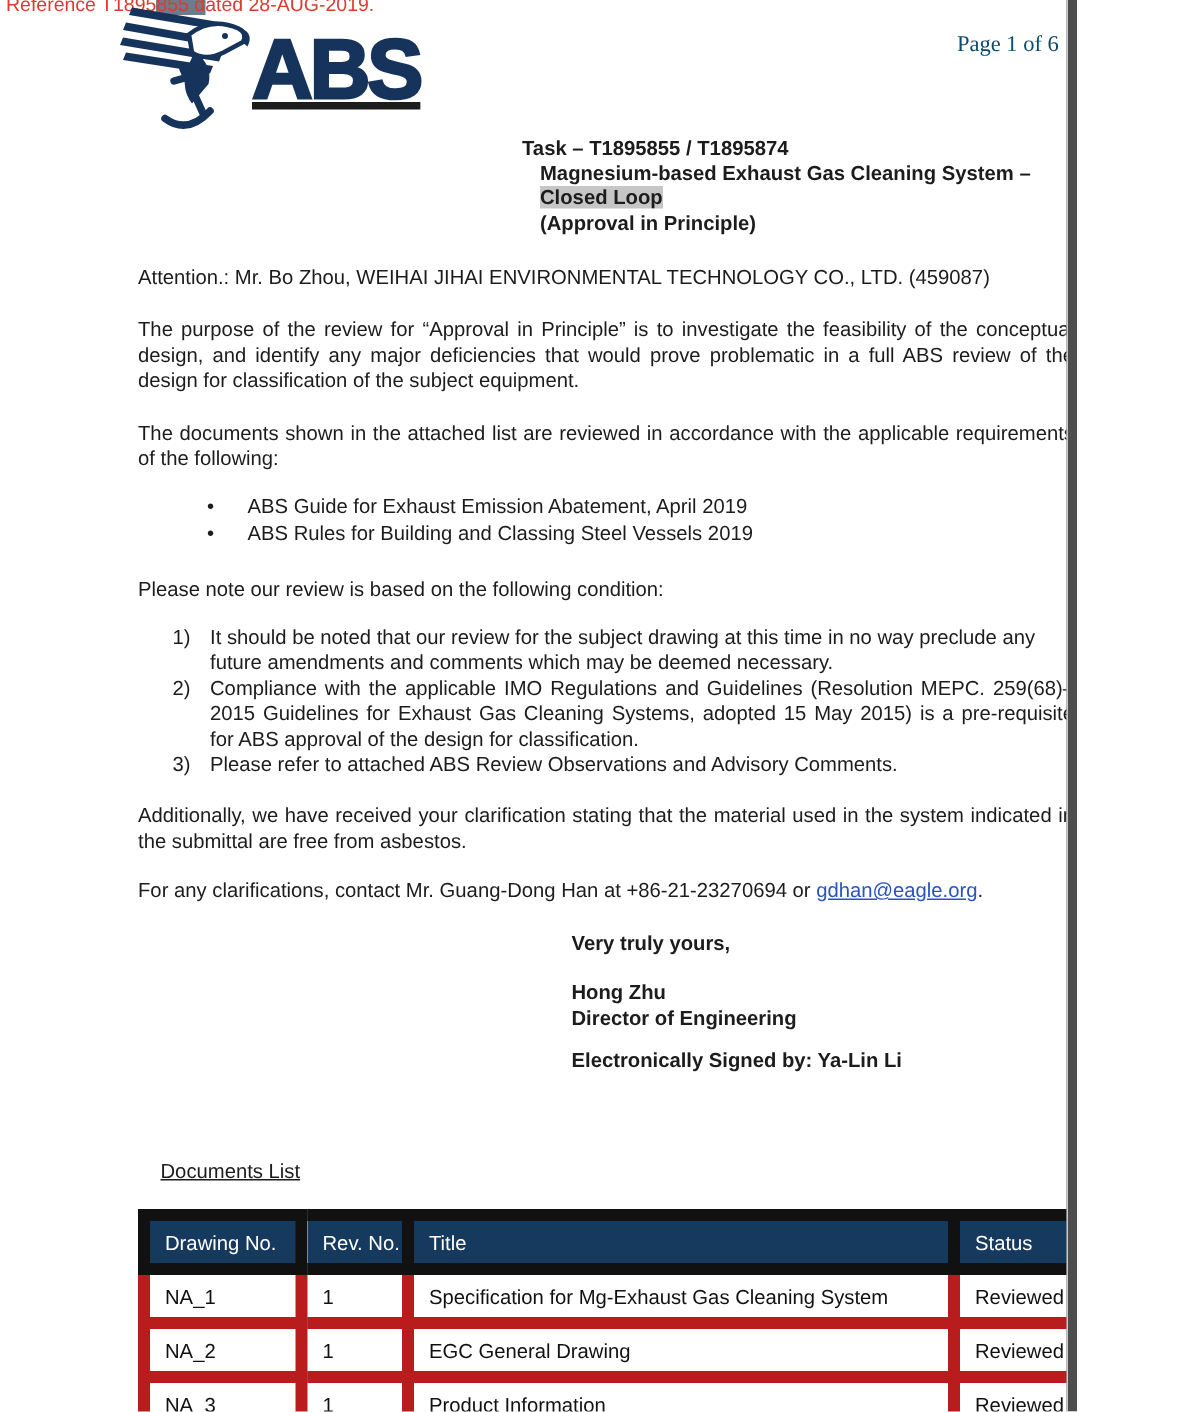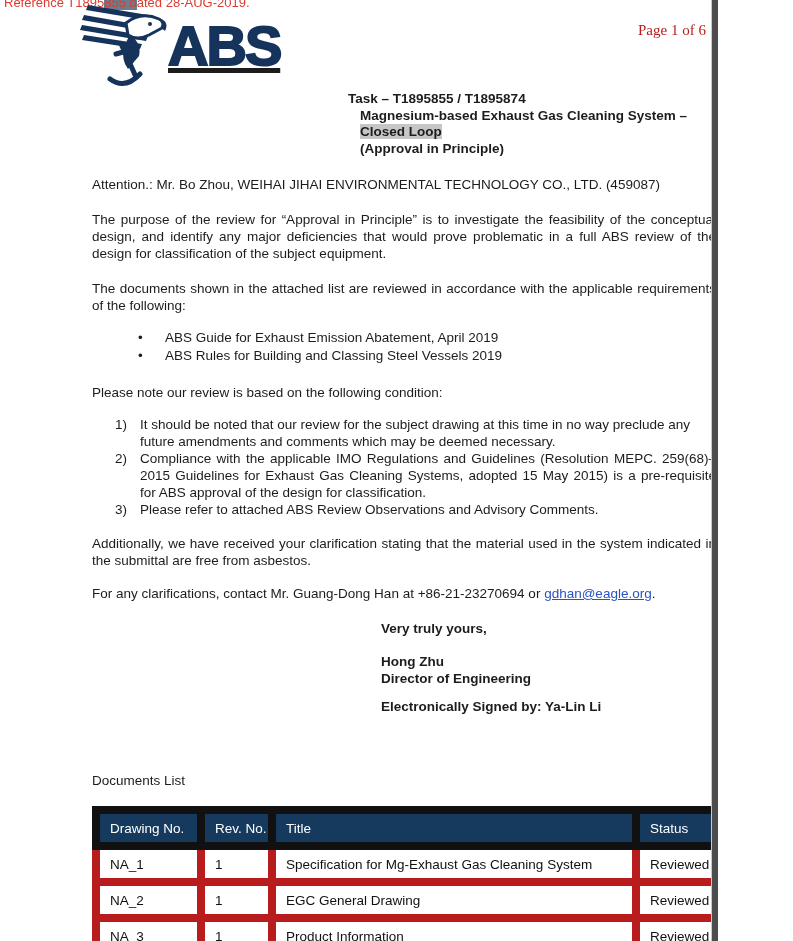--- a/index.html
+++ b/index.html
@@ -21,21 +21,21 @@
   .reference-note .sel{background:#6e7b8a;}
   
   .logo{position:absolute;left:78px;top:4px;display:flex;align-items:flex-start;text-decoration:underline;}
   .logo-text{
     font-size:56px;font-weight:bold;color:#16335b;
     letter-spacing:-2px;line-height:1;margin-left:-14px;margin-top:14px;
     -webkit-text-stroke:2px #16335b;
   }
   .page-number{
     position:absolute;left:638px;top:22px;
-    font-family:"Liberation Serif", serif;font-size:15px;color:#b91c1c;
+    font-family:"Liberation Serif", serif;font-size:15px;color:#0c4a6e;
   }
   
   .task-block{position:absolute;left:348px;top:91px;font-weight:bold;line-height:16.5px;}
   .task-block .indent{margin-left:12px;}
   .hl-gray{background:#c6c6c6;}
   
   .para{position:absolute;left:92px;width:624px;line-height:17px;}
   .just{text-align:justify;}
   .b-attention{top:176px;}
   .b-purpose{top:211px;}
@@ -52,21 +52,21 @@
   
   .clist{margin:0;padding:0;}
   .citem{display:flex;line-height:17px;}
   .citem .num{margin-left:23px;width:25px;flex:0 0 auto;}
   .citem .txt{flex:1;}
   .email-link{color:#2a53c0;text-decoration:underline;}
   
   .closing{position:absolute;left:381px;line-height:17px;font-weight:bold;}
   .c1{top:620px;} .c2{top:653px;} .c3{top:698px;}
   
-  .docs-heading{position:absolute;left:92px;top:773px;}
+  .docs-heading{position:absolute;left:107px;top:773px;text-decoration:underline;}
   .docs-table{
     position:absolute;left:92px;top:806px;
     border-collapse:collapse;table-layout:fixed;width:631px;
     font-size:13.5px;color:#111;
   }
   .docs-table col.c-drw{width:105px;}
   .docs-table col.c-rev{width:71px;}
   .docs-table col.c-ttl{width:364px;}
   .docs-table col.c-sts{width:91px;}
   .docs-table th,.docs-table td{

